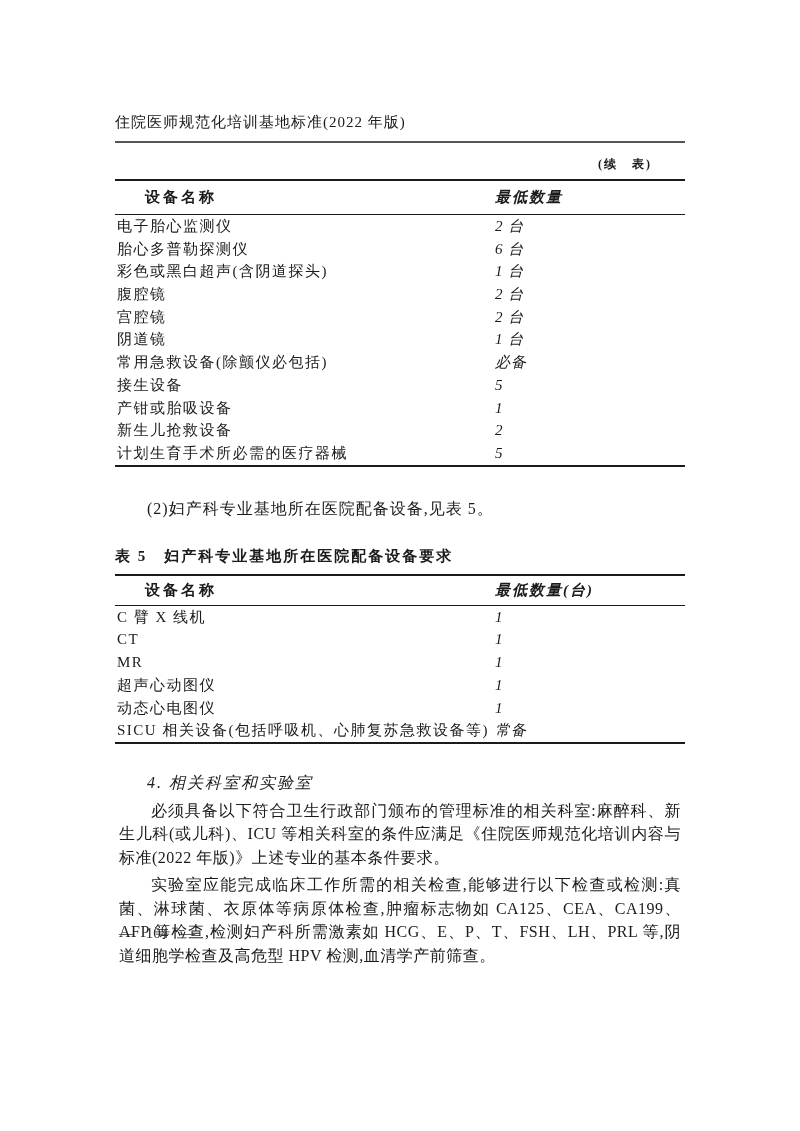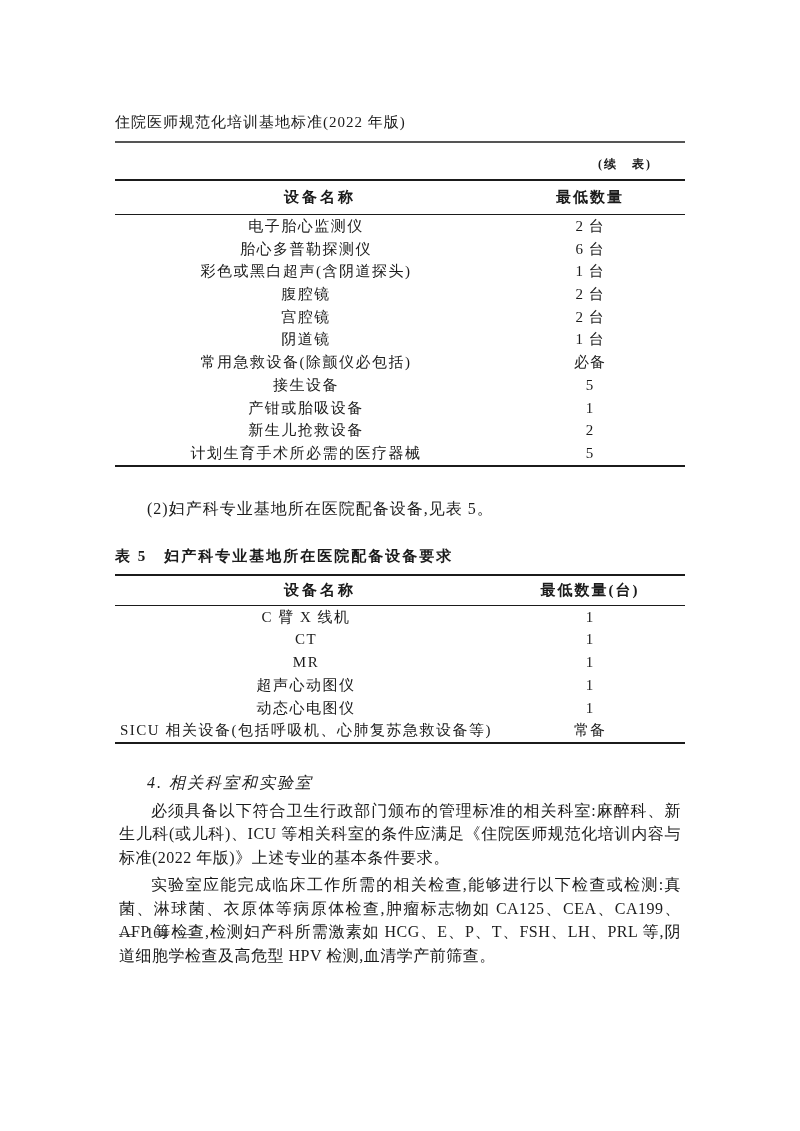--- a/index.html
+++ b/index.html
@@ -44,22 +44,22 @@
     display: flex;
     align-items: center;
     border-bottom: 1px solid #1b1b1b;
     font-weight: bold;
   }
   .t1 .thead { height: 33px; }
   .t5 .thead { height: 29px; }
   .thead .cell-name { padding-left: 30px; letter-spacing: 3px; }
   .thead .cell-qty { letter-spacing: 2px; }
   .trow { display: flex; align-items: center; height: 22.72px; }
-  .cell-name { flex: 1; padding-left: 2px; letter-spacing: 1.5px; white-space: nowrap; text-align: center; }
-  .cell-qty { width: 190px; text-align: center; letter-spacing: 1px; }
+  .cell-name { flex: 1; padding-left: 2px; letter-spacing: 1.5px; white-space: nowrap; }
+  .cell-qty { width: 190px; text-align: left; letter-spacing: 1px; font-style: italic; }
 
   .para-intro {
     margin: 30px 0 0 0;
     font-size: 16px;
     line-height: 23px;
     text-indent: 2em;
     letter-spacing: 1px;
   }
 
   .table-title {

